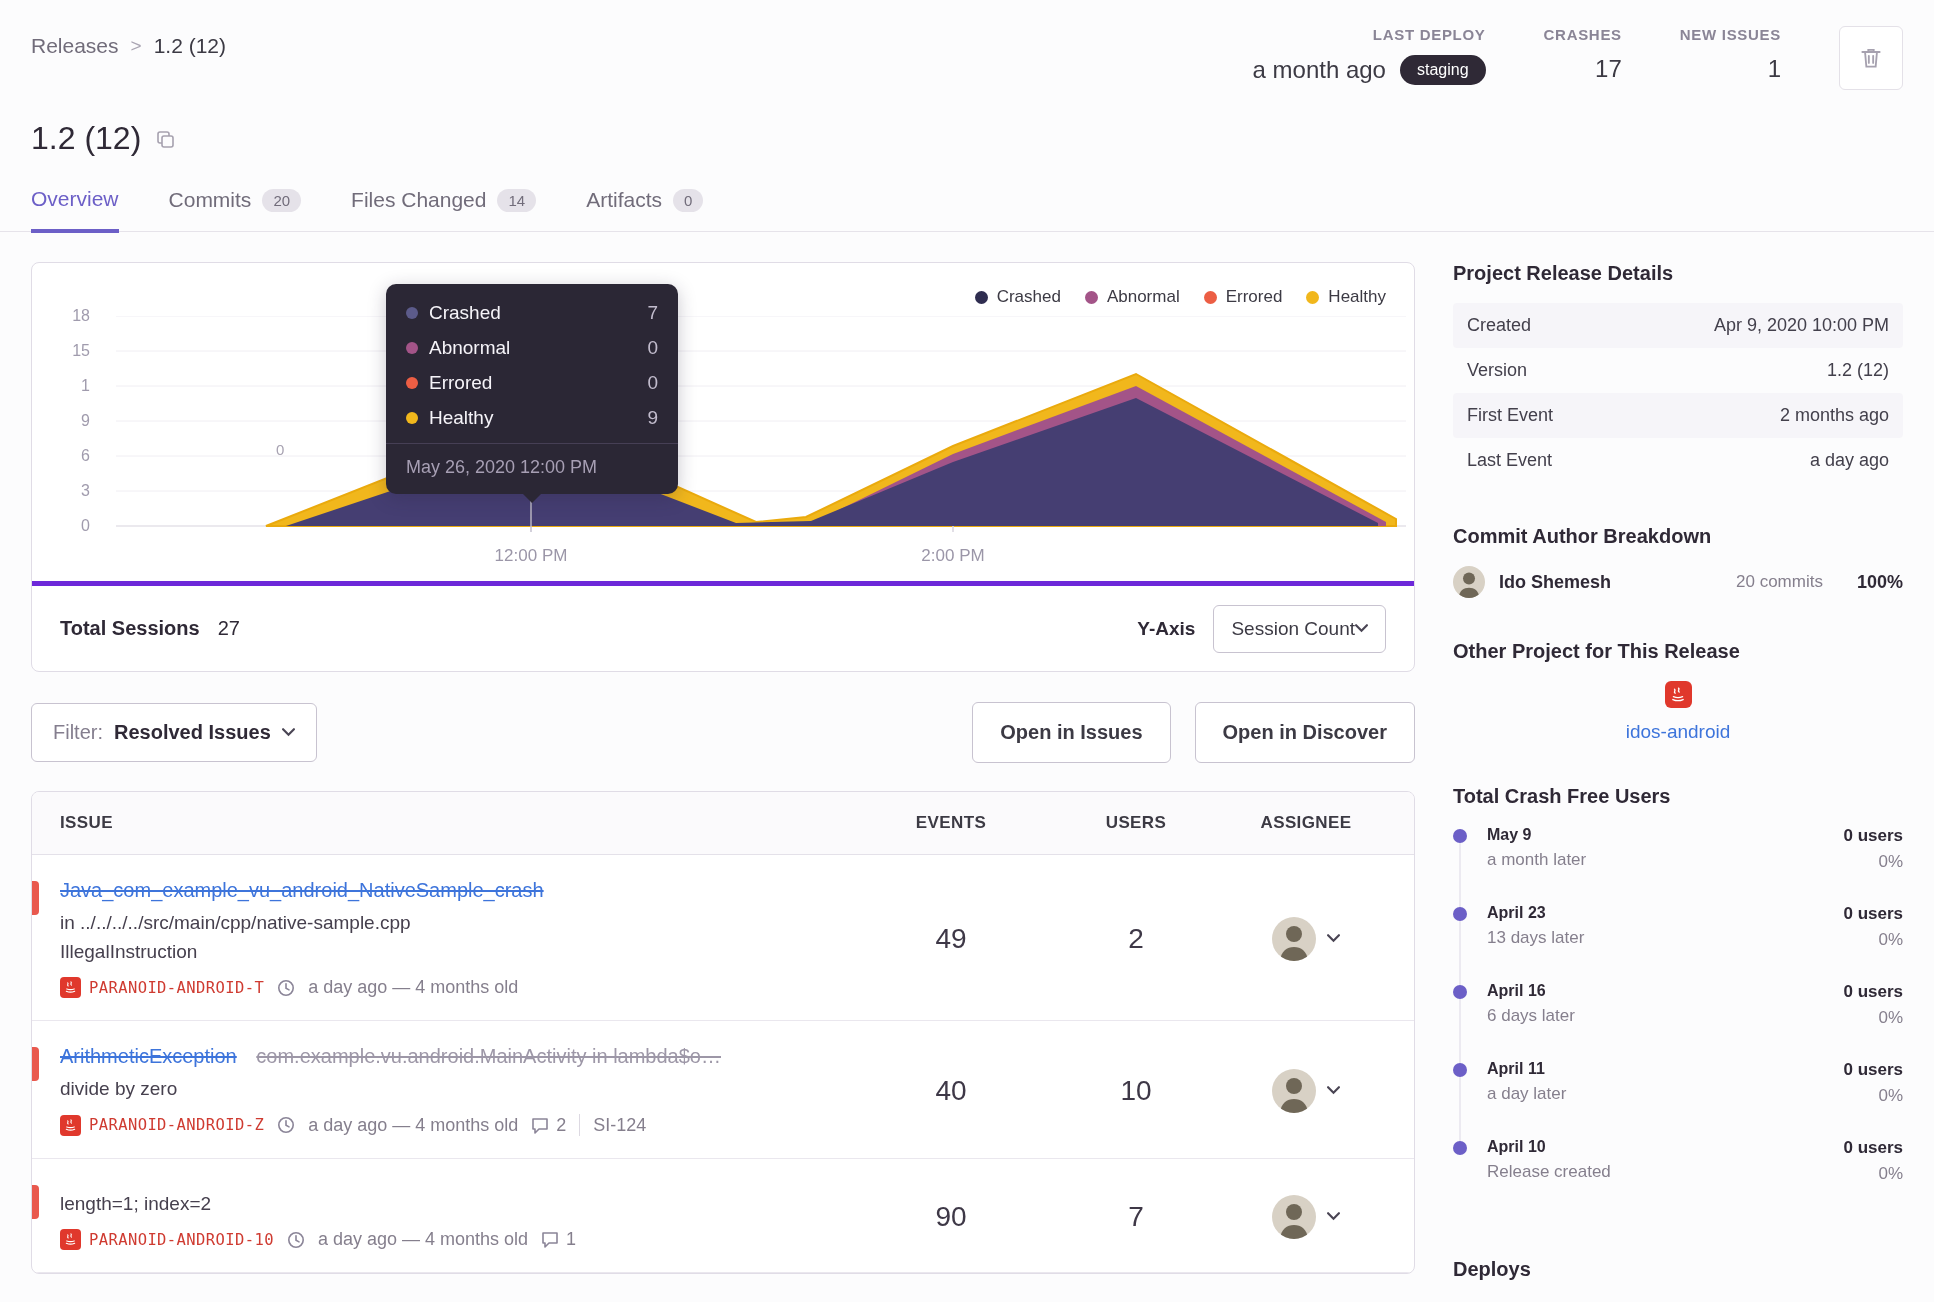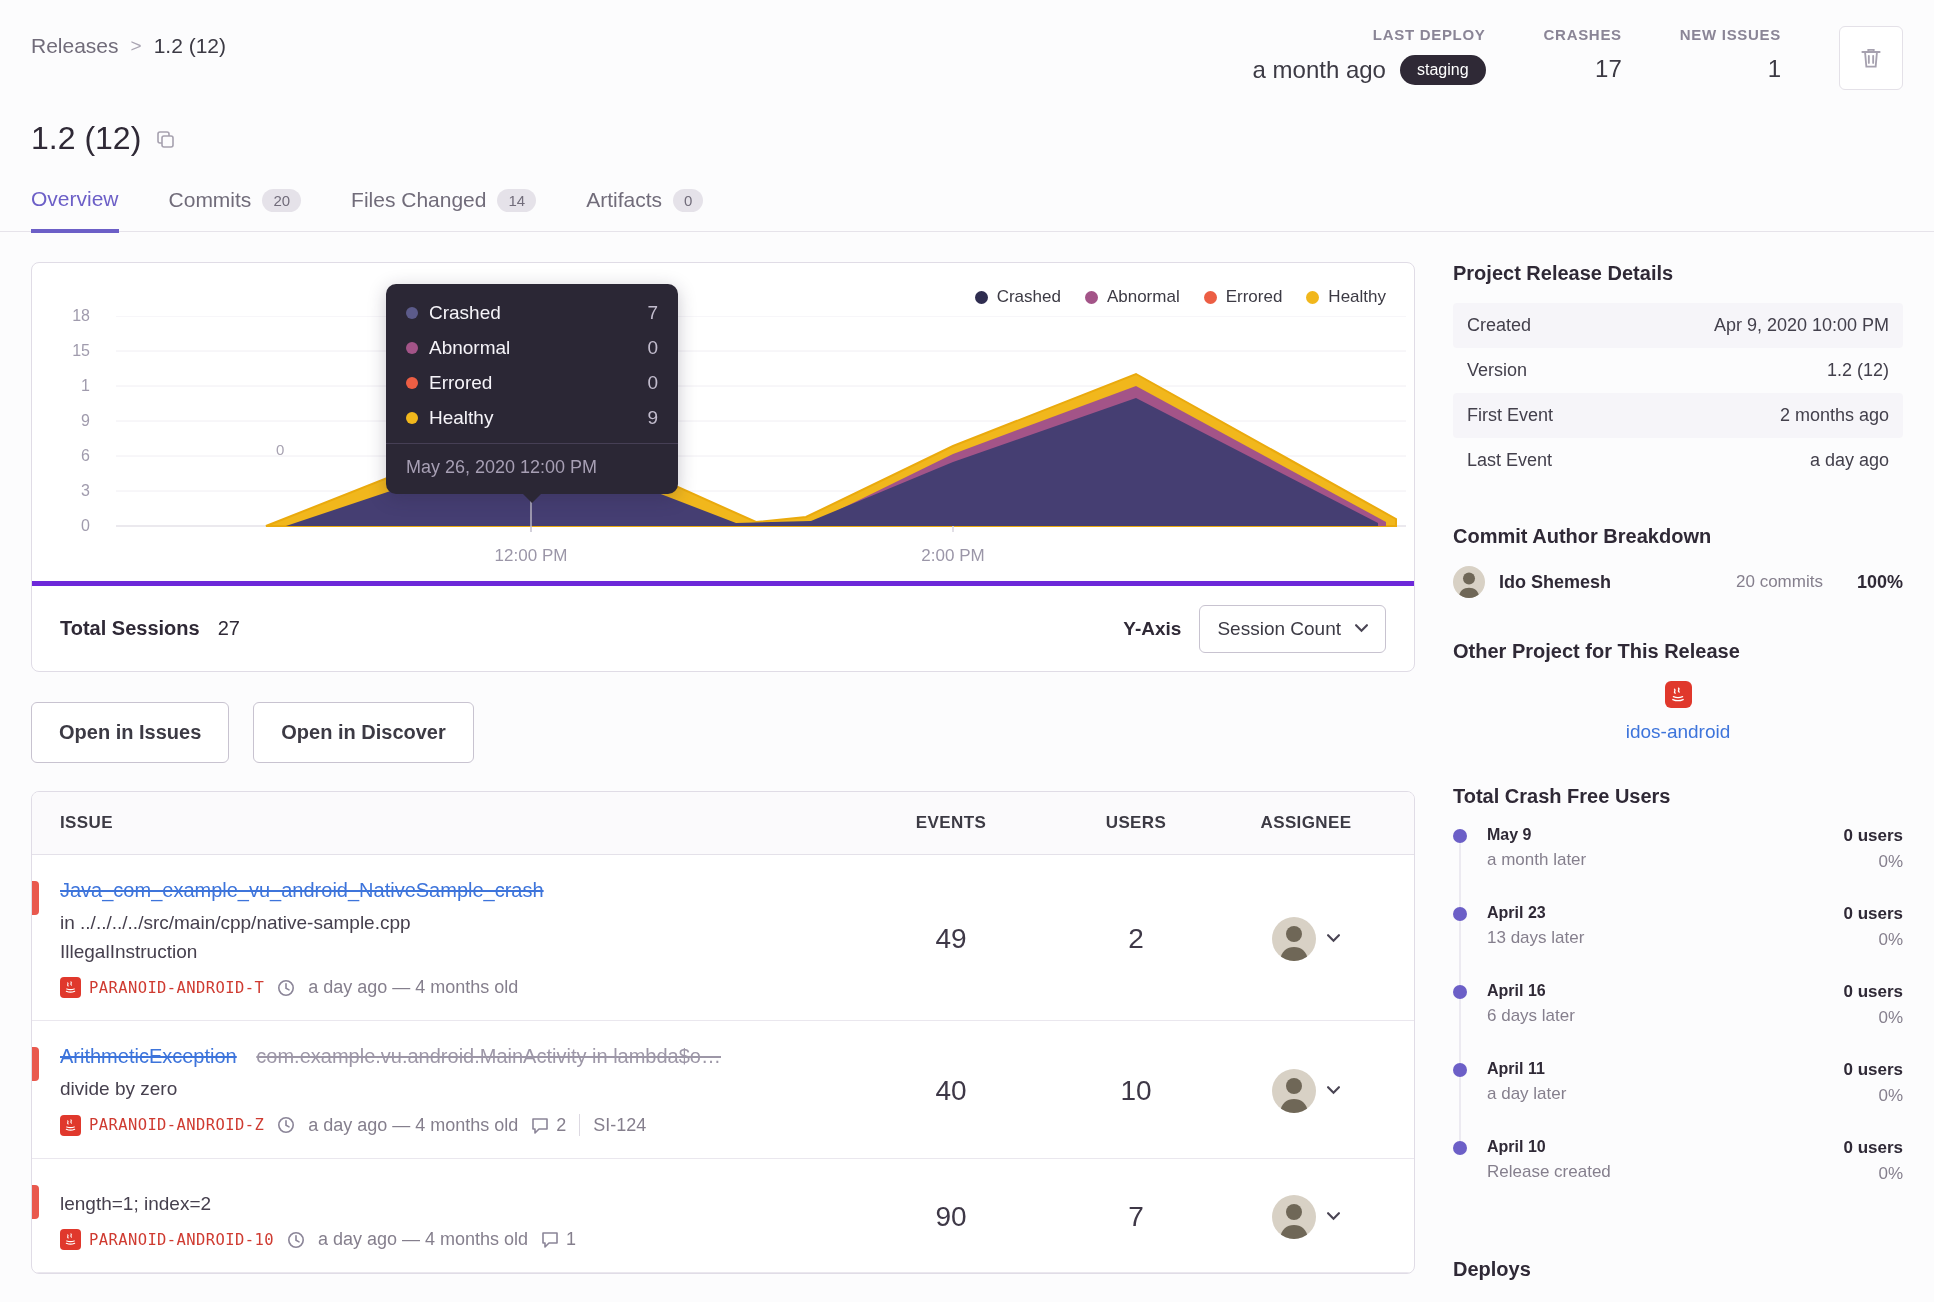--- a/index.html
+++ b/index.html
@@ -62,21 +62,21 @@
   .tt-value { color:#c2bccd; }
   .tt-dot-crashed { background:#5c5b8a; }
   .tt-divider { height:1px; background:#463f55; margin:14px -20px 13px; }
   .tt-date { font-size:18px; color:#a79fb4; }
   .chart-footer { border-top:5px solid #6d28d9; height:90px; display:flex; 
     justify-content:space-between; padding:0 28px; }
   .cf-left { display:flex; align-items:center; gap:18px; font-size:20px; }
   .cf-left .lbl { font-weight:bold; color:#2f2936; }
   .cf-right { display:flex; align-items:center; gap:18px; }
   .yaxis-lbl { font-size:19px; font-weight:bold; color:#2f2936; }
-  .select-btn { display:flex; align-items:center; gap:14px; border:1px solid #c8c3d0; border-radius:6px;
+  .select-btn { display:flex; align-items:center; border:1px solid #c8c3d0; border-radius:6px;
     padding:12px 17px; font-size:19px; color:#3c3a44; background:#fff; cursor:pointer; }
   .chev { display:flex; color:#4a4554; }
   
   .filter-row { margin-top:30px; display:flex; justify-content:space-between; align-items:center; }
   .filter-btn { display:flex; align-items:center; gap:11px; background:#fff; border:1px solid #c8c3d0;
     border-radius:6px; padding:17px 21px; font-size:20px; cursor:pointer; }
   .filter-lbl { color:#847e8e; }
   .filter-val { font-weight:bold; color:#2f2936; }
   .btn-group { display:flex; gap:24px; }
   .btn-white { background:#fff; border:1px solid #c8c3d0; border-radius:6px; padding:18px 27px;
@@ -294,20 +294,29 @@
               <svg width="13" height="9" viewBox="0 0 12 8">
                   <path d="M1 1l5 5 5-5" fill="none" stroke="currentColor" stroke-width="2" stroke-linecap="round"></path>
                 </svg>
             </span>
           </div>
         </div>
       </div>
     </div>
 
     <div class="filter-row">
+      <div class="filter-btn">
+        <span class="filter-lbl">Filter:</span>
+        <span class="filter-val">Resolved Issues</span>
+        <span class="chev">
+          <svg width="13" height="9" viewBox="0 0 12 8">
+              <path d="M1 1l5 5 5-5" fill="none" stroke="currentColor" stroke-width="2" stroke-linecap="round"></path>
+            </svg>
+        </span>
+      </div>
       <div class="btn-group">
         <button class="btn-white">Open in Issues</button>
         <button class="btn-white">Open in Discover</button>
       </div>
     </div>
 
     <div class="panel issues-panel">
       <div class="tbl-grid tbl-head">
         <div>ISSUE</div>
         <div class="th-c">EVENTS</div>

